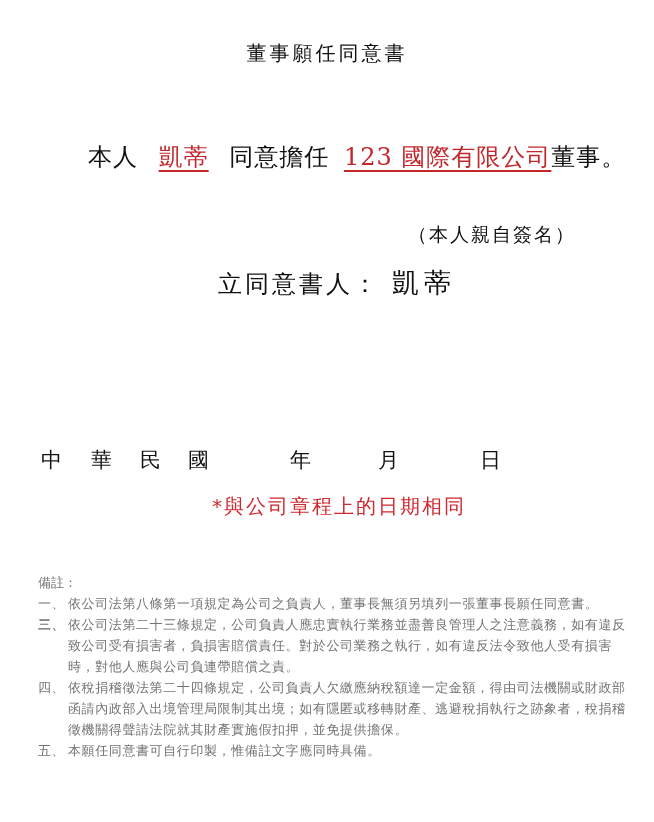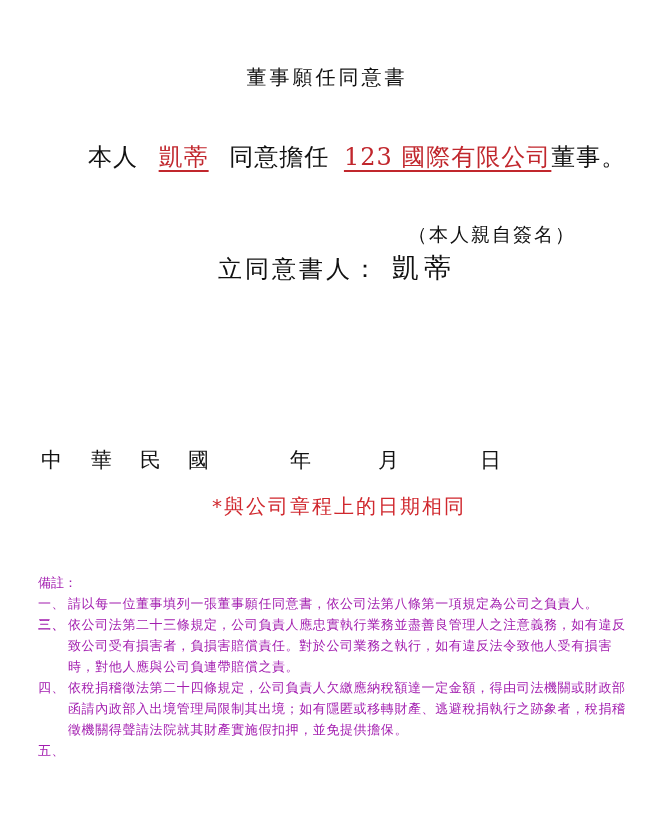--- a/index.html
+++ b/index.html
@@ -14,21 +14,20 @@
       overflow: hidden;
       font-family: "DejaVu Serif", "Liberation Serif", serif;
       color: #111111;
     }
     .abs { position: absolute; }
     .title {
       left: 0; width: 654px; top: 40px;
       text-align: center;
       font-size: 20px;
       letter-spacing: 3px;
-      margin-top: 24px;
     }
     .consent-line {
       left: 88px; top: 141px;
       font-size: 24px;
       white-space: nowrap;
       letter-spacing: 1px;
     }
     .consent-line .red {
       color: #c1272d;
       text-decoration: underline;
@@ -36,21 +35,21 @@
       text-underline-offset: 5px;
     }
     .gap { display: inline-block; width: 12px; }
     .sign-note {
       left: 408px; top: 222px;
       font-size: 19px;
       letter-spacing: 2px;
       white-space: nowrap;
     }
     .signer {
-      left: 218px; top: 250px;
+      left: 218px; top: 265px;
       font-size: 24px;
       letter-spacing: 3px;
       white-space: nowrap;
     }
     .signer .sig-name {
       margin-left: 12px;
       font-size: 27px;
       letter-spacing: 5px;
     }
     .date-row {
@@ -64,21 +63,21 @@
       letter-spacing: 2px;
       white-space: nowrap;
       font-family: "DejaVu Sans", "Liberation Sans", sans-serif;
     }
     .notes {
       left: 38px; top: 572px;
       width: 590px;
       font-size: 13px;
       line-height: 21px;
       font-family: "DejaVu Sans", "Liberation Sans", sans-serif;
-      color: #a21caf;
+      color: #737373;
     }
     .notes .heading { margin: 0; }
     .note-item {
       position: relative;
       padding-left: 30px;
       margin: 0;
       letter-spacing: 0.6px;
     }
     .note-item .num {
       position: absolute;
@@ -115,31 +114,32 @@
     <span class="abs date-row" style="left:378px">月</span>
     <span class="abs date-row" style="left:480px">日</span>
   </div>
 
   <div class="abs date-note">*與公司章程上的日期相同</div>
 
   <div class="abs notes">
     <p class="heading">備註：</p>
     <p class="note-item">
       <span class="num">一、</span>
-      <span>請以每一位董事填列一張董事願任同意書，依公司法第八條第一項規定為公司之負責人。</span>
+      <span>依公司法第八條第一項規定為公司之負責人，董事長無須另填列一張董事長願任同意書。</span>
     </p>
     <p class="note-item">
       <span class="num">二、</span>
     </p>
     <p class="note-item">
       <span class="num">三、</span>
       <span>依公司法第二十三條規定，公司負責人應忠實執行業務並盡善良管理人之注意義務，如有違反致公司受有損害者，負損害賠償責任。對於公司業務之執行，如有違反法令致他人受有損害時，對他人應與公司負連帶賠償之責。</span>
     </p>
     <p class="note-item">
       <span class="num">四、</span>
       <span>依稅捐稽徵法第二十四條規定，公司負責人欠繳應納稅額達一定金額，得由司法機關或財政部函請內政部入出境管理局限制其出境；如有隱匿或移轉財產、逃避稅捐執行之跡象者，稅捐稽徵機關得聲請法院就其財產實施假扣押，並免提供擔保。</span>
     </p>
     <p class="note-item">
       <span class="num">五、</span>
+      <span>本願任同意書可自行印製，惟備註文字應同時具備。</span>
     </p>
   </div>
 
 </div>
 
 </body></html>

